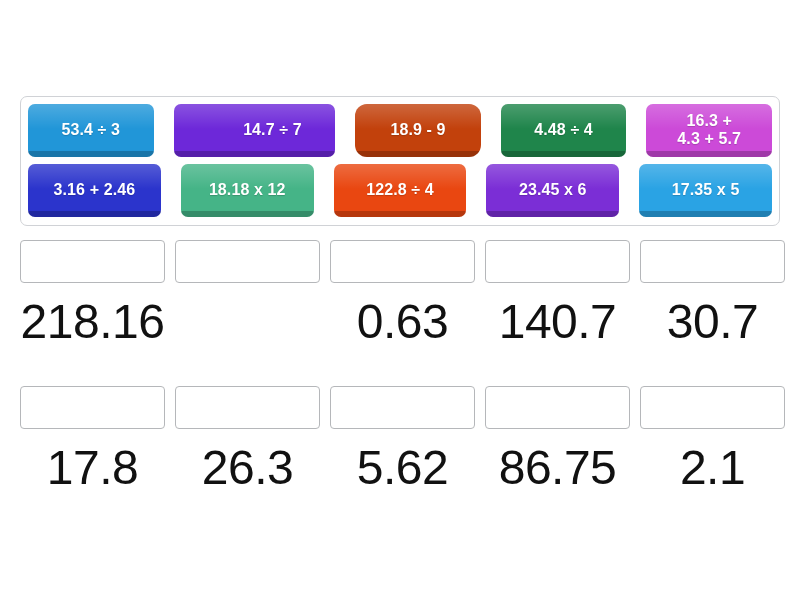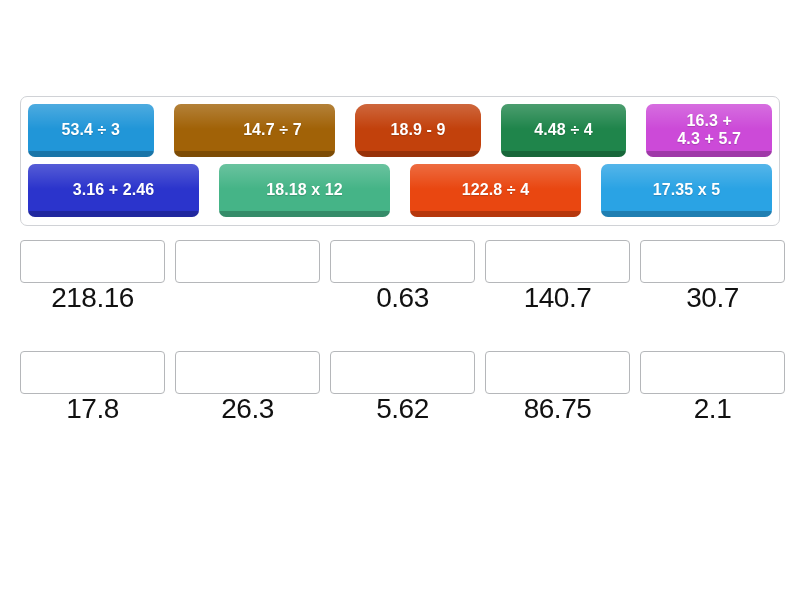--- a/index.html
+++ b/index.html
@@ -110,40 +110,40 @@
   .drop-zone {
     width: 145px;
     height: 43px;
     border: 1px solid #b5b7ba;
     border-radius: 4px;
     background: #ffffff;
     box-sizing: border-box;
   }
 
   .answer-label {
-    margin-top: 0;
-    font-size: 28px;
+    margin-top: 13px;
+    font-size: 48px;
     line-height: 1.08;
     color: #111111;
     font-weight: normal;
     letter-spacing: -0.5px;
     white-space: nowrap;
   }
 </style>
 </head>
 <body>
 
 <div id="app">
 
   <div class="tiles-tray">
     <div class="tiles-row" id="tiles-row-1">
         <div class="tile" style="background: rgb(33, 150, 216);">
           <span class="tile-label">53.4 ÷ 3</span>
         </div>
-        <div class="tile" style="background: #a16207; padding-left: 40px;">
+        <div class="tile" style="background: #6d28d9; padding-left: 40px;">
           <span class="tile-label">14.7 ÷ 7</span>
         </div>
         <div class="tile" style="background: #c2410c; border-radius: 12px;">
           <span class="tile-label">18.9 - 9</span>
         </div>
         <div class="tile" style="background: rgb(31, 133, 75);">
           <span class="tile-label">4.48 ÷ 4</span>
         </div>
         <div class="tile" style="background: rgb(204, 74, 216); justify-content: center;">
           <span class="tile-label">16.3 +<br>4.3 + 5.7</span>
@@ -152,20 +152,23 @@
     <div class="tiles-row" id="tiles-row-2">
         <div class="tile" style="background: rgb(43, 52, 204);">
           <span class="tile-label">3.16 + 2.46</span>
         </div>
         <div class="tile" style="background: rgb(69, 180, 135);">
           <span class="tile-label">18.18 x 12</span>
         </div>
         <div class="tile" style="background: rgb(233, 71, 17);">
           <span class="tile-label">122.8 ÷ 4</span>
         </div>
+        <div class="tile" style="background: rgb(123, 46, 214);">
+          <span class="tile-label">23.45 x 6</span>
+        </div>
         <div class="tile" style="background: rgb(42, 163, 228);">
           <span class="tile-label">17.35 x 5</span>
         </div>
       </div>
   </div>
 
   <div class="answers">
     <div class="answer-row" id="answer-row-1">
         <div class="answer-cell">
           <div class="drop-zone"></div>

